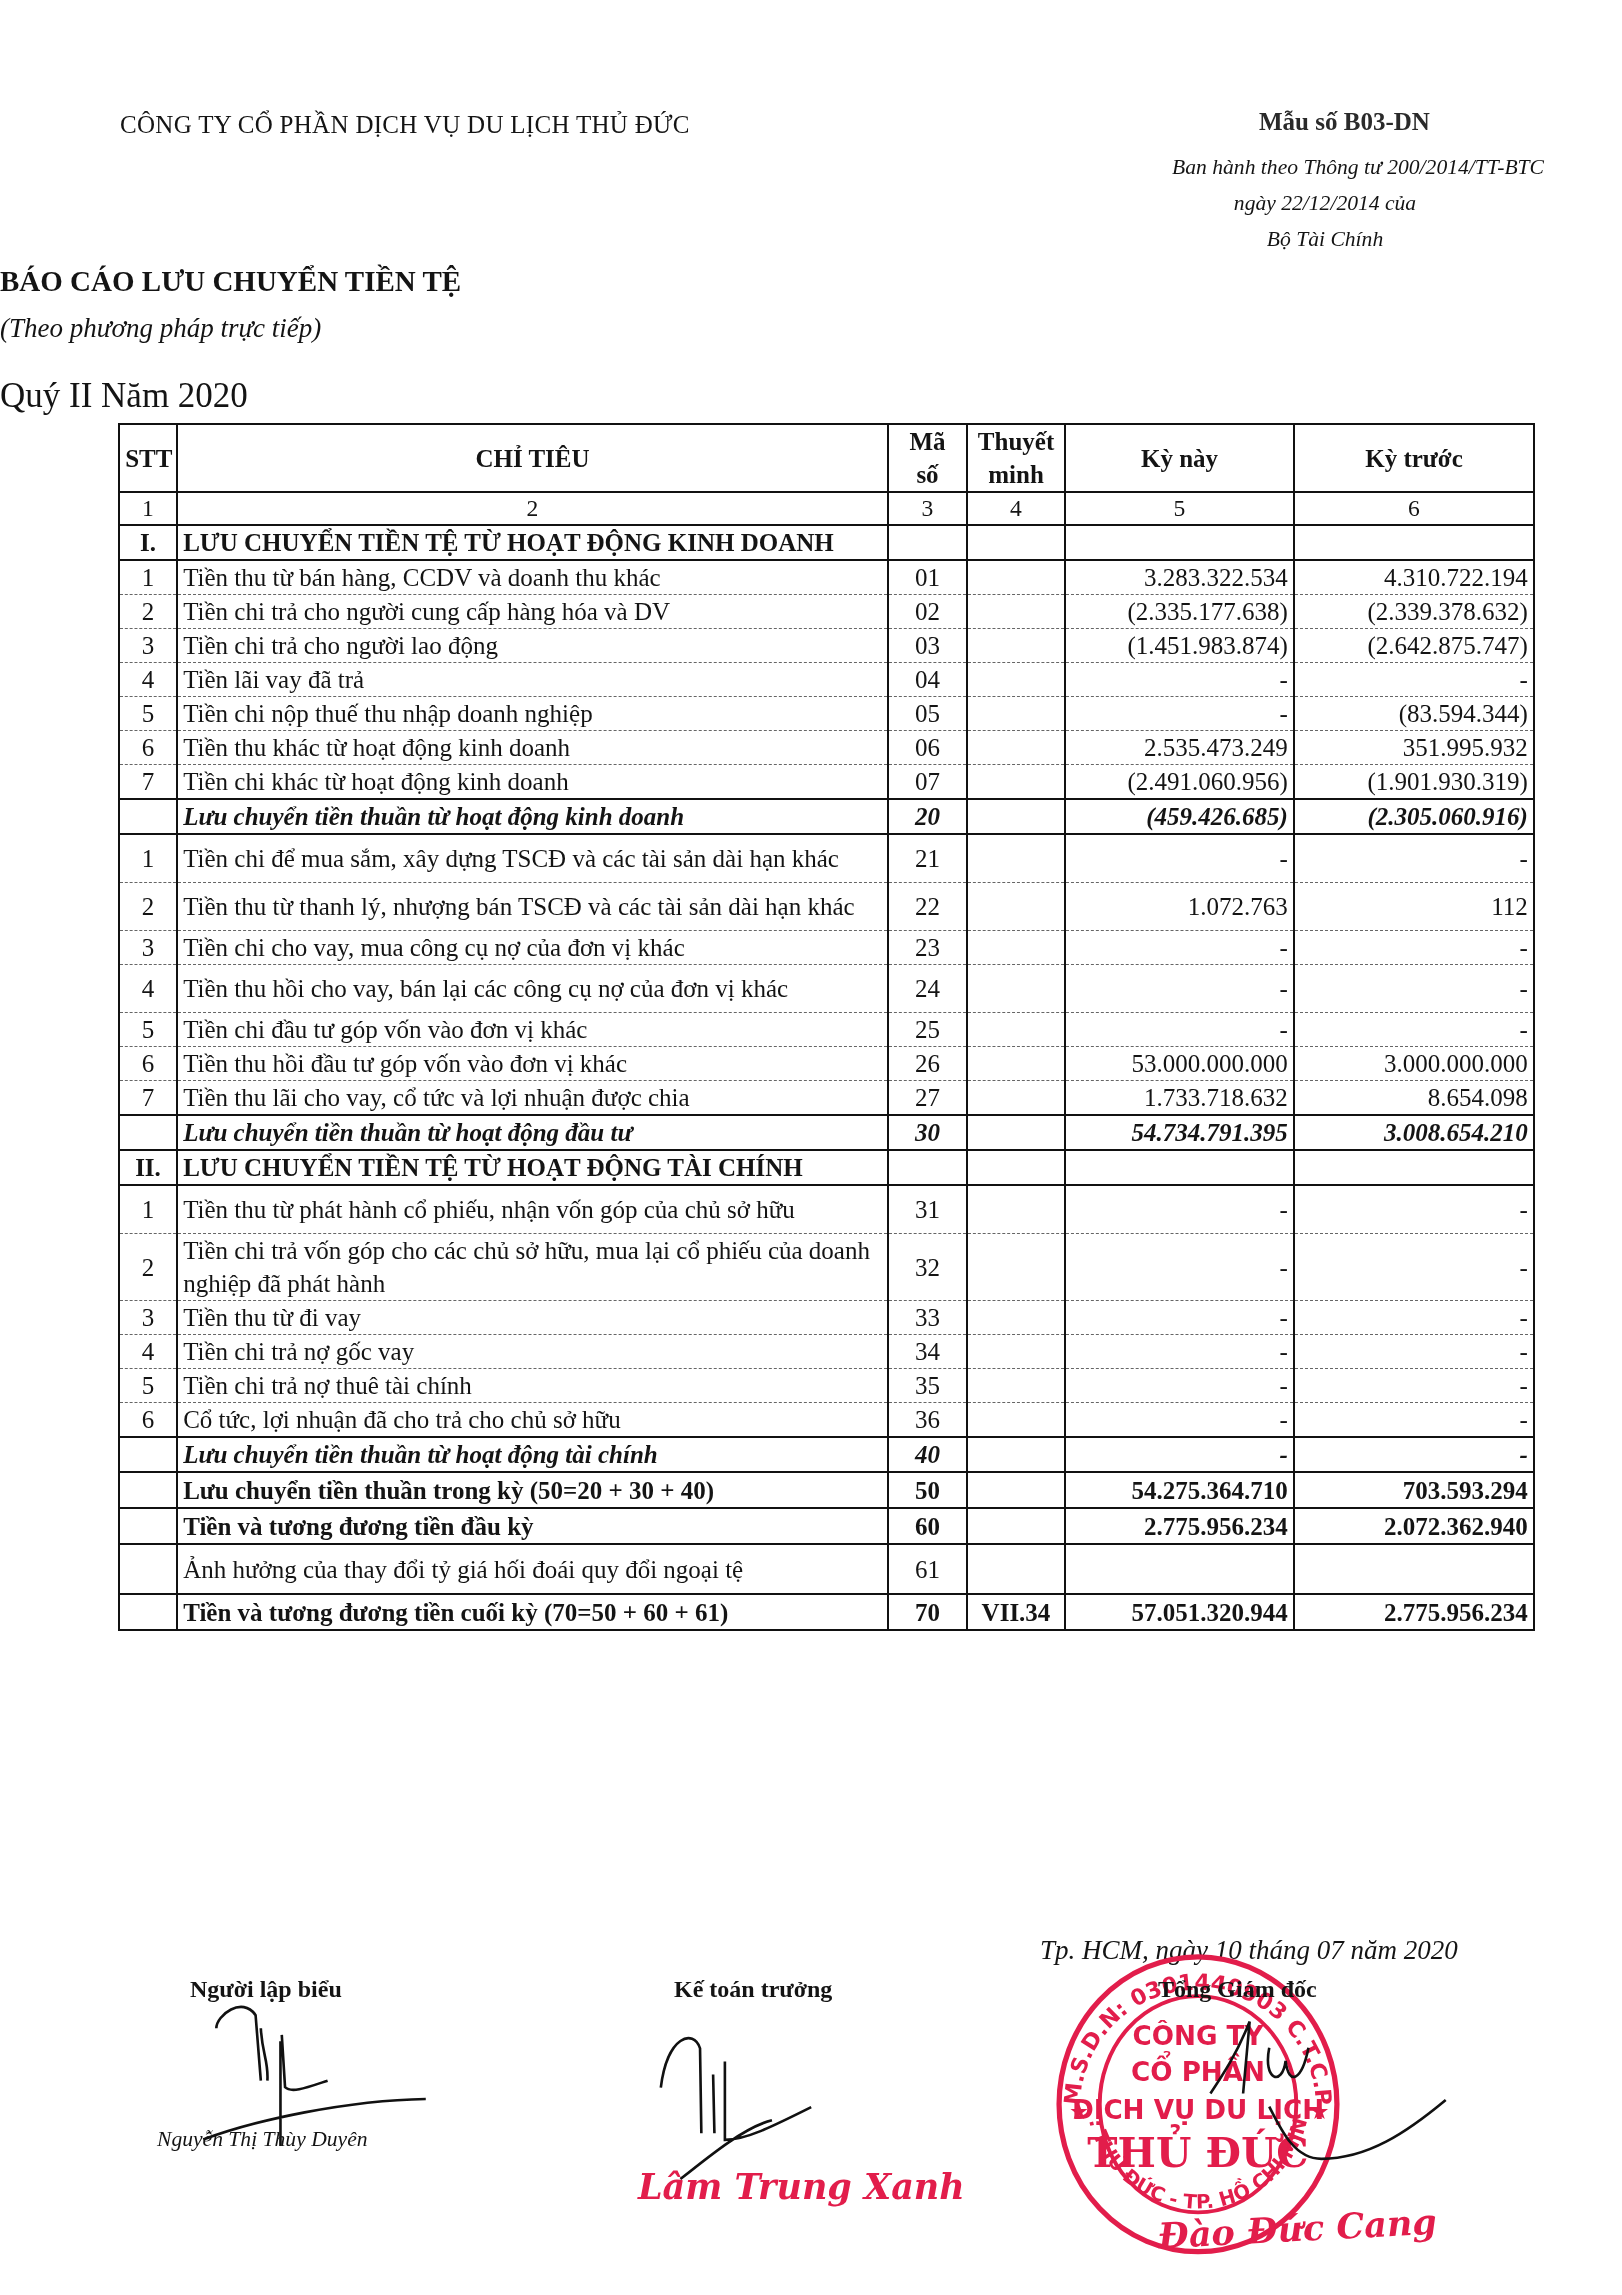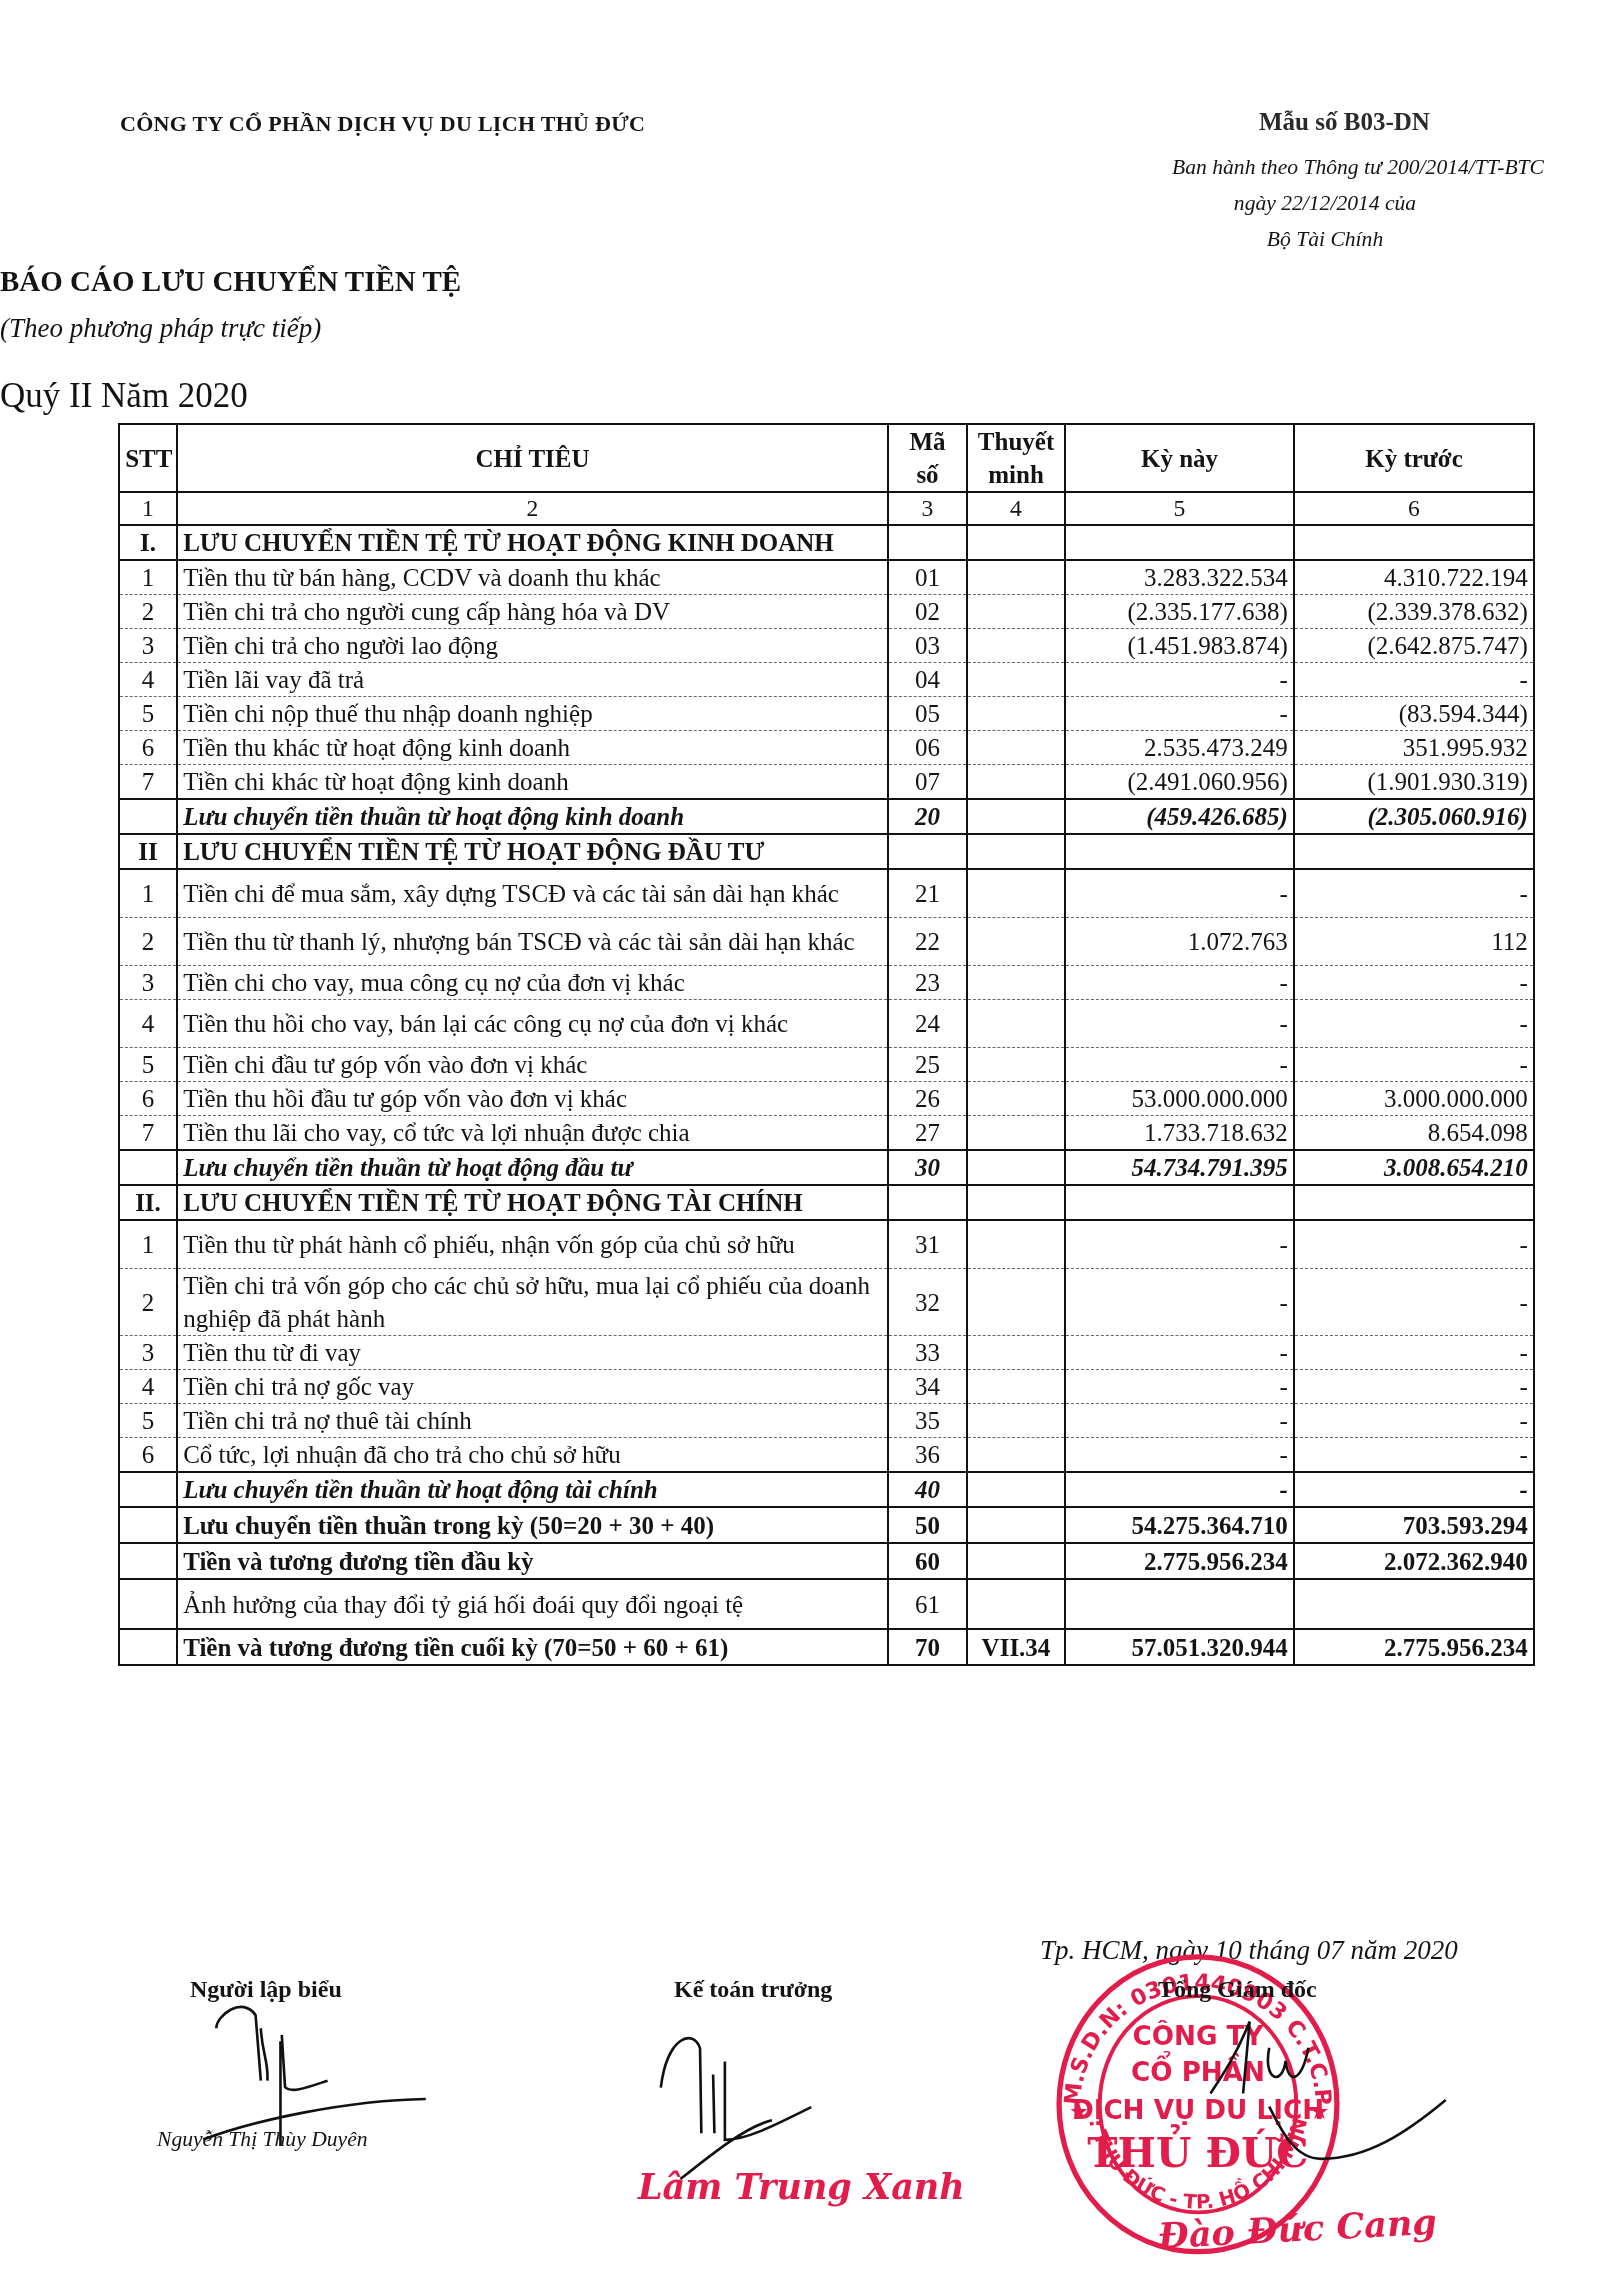--- a/index.html
+++ b/index.html
@@ -1,21 +1,21 @@
 <!DOCTYPE html>
 <html style="font-size:10.5px"><head>
 <meta charset="utf-8">
 <style>
   html, body { margin: 0; padding: 0; background: #ffffff; }
   body {
     width: 1623px; height: 2295px; position: relative; overflow: hidden;
     font-family: "Liberation Serif", "DejaVu Serif", serif; color: #141414;
   }
   .abs { position: absolute; }
-  .company { left: 120px; top: 111px; font-size: 22px; letter-spacing: 0.3px; font-weight: bold; }
+  .company { left: 120px; top: 111px; font-size: 25px; letter-spacing: 0.3px; }
   .form-code { left: 1211px; top: 108px; width: 327px; text-align: left; font-size: 25px; font-weight: bold; color: #2a2a2a; margin-left: 48px; }
   .form-issue { left: 1021px; top: 149px; width: 523px; text-align: right; font-size: 21.6px; font-style: italic; line-height: 36px; }
   .form-issue div { text-align: center; }
   .form-issue .l1 { text-align: right; }
   .title { left: 0; width: 1469px; text-align: left; }
   .t-main { top: 265px; font-size: 29px; font-weight: bold; }
   .t-sub { top: 313px; font-size: 27px; font-style: italic; }
   .t-period { top: 376px; font-size: 35px; font-weight: normal; }
 
   table.cf {
@@ -161,28 +161,20 @@
         <td class="num">(1.901.930.319)</td>
       </tr>
       <tr class="subtotal">
         <td class="stt"></td>
         <td class="label">Lưu chuyển tiền thuần từ hoạt động kinh doanh</td>
         <td class="code">20</td>
         <td class="note"></td>
         <td class="num">(459.426.685)</td>
         <td class="num">(2.305.060.916)</td>
       </tr>
-      <tr class="section">
-        <td class="stt">II</td>
-        <td class="label">LƯU CHUYỂN TIỀN TỆ TỪ HOẠT ĐỘNG ĐẦU TƯ</td>
-        <td class="code"></td>
-        <td class="note"></td>
-        <td class="num"></td>
-        <td class="num"></td>
-      </tr>
       <tr class="row two">
         <td class="stt">1</td>
         <td class="label">Tiền chi để mua sắm, xây dựng TSCĐ và các tài sản dài hạn khác</td>
         <td class="code">21</td>
         <td class="note"></td>
         <td class="num">-</td>
         <td class="num">-</td>
       </tr>
       <tr class="row two">
         <td class="stt">2</td>

